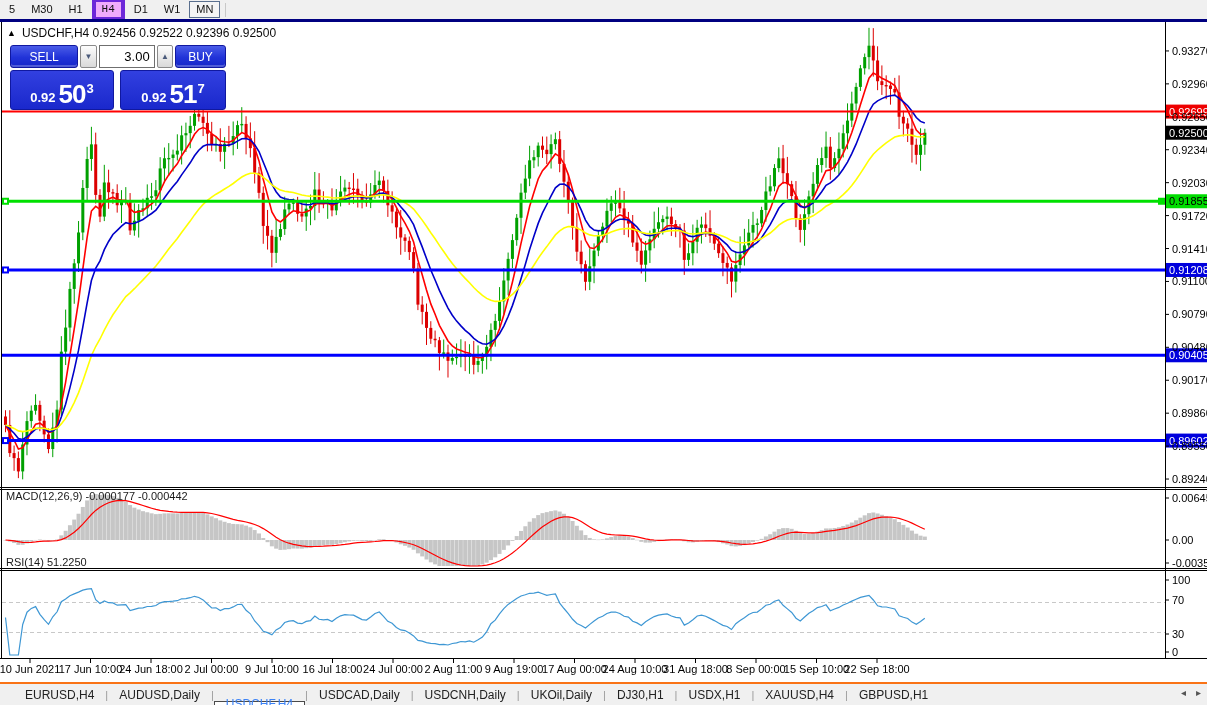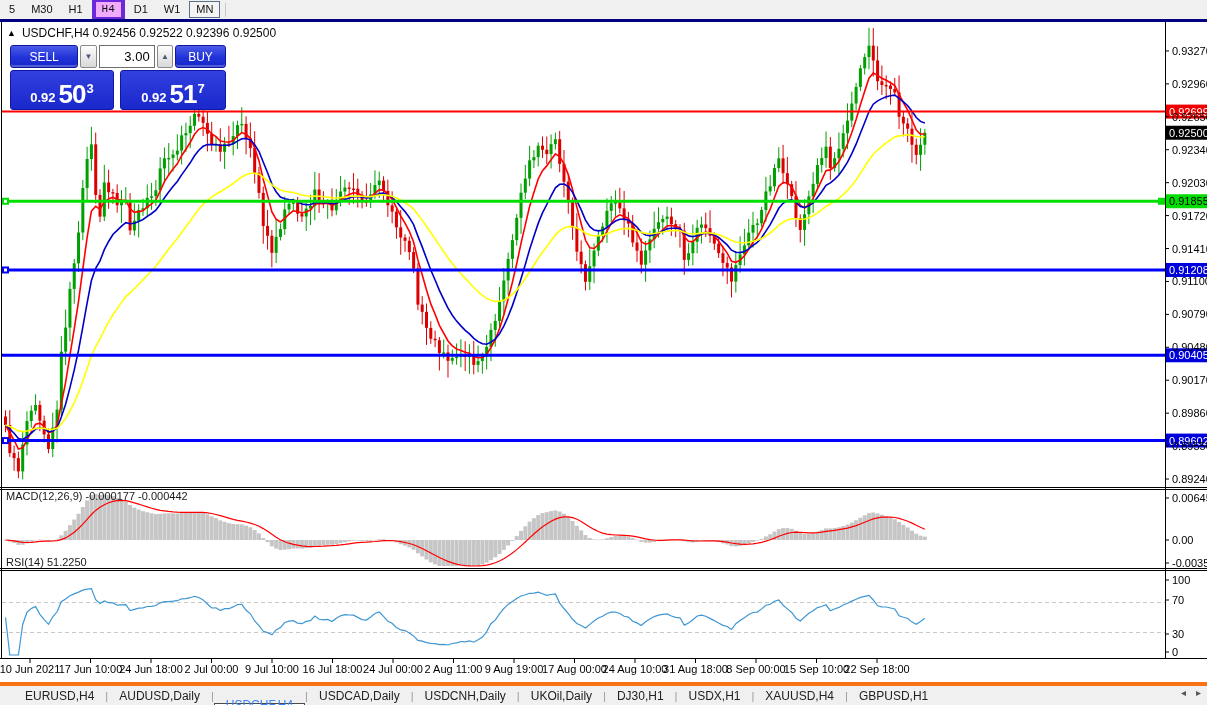--- a/index.html
+++ b/index.html
@@ -35,21 +35,21 @@
     border-radius:3px;color:#fff;display:flex;align-items:flex-end;justify-content:center;
     padding-bottom:1px;box-sizing:border-box;cursor:pointer;}
   .pb-sell{width:104px;} .pb-buy{width:106px;}
   .price-small{font-size:13px;font-weight:bold;line-height:20px;margin-right:3px;}
   .price-big{font-size:26px;font-weight:bold;line-height:27px;letter-spacing:-1px;}
   .price-sup{font-size:13px;font-weight:bold;line-height:12px;margin-bottom:13px;margin-left:1px;}
   
   .panel-label{position:absolute;left:6px;font-size:11px;color:#1a1a1a;z-index:4;}
   
   #tabs-bar{position:absolute;left:0;top:682px;width:1207px;height:23px;background:#f0f0f0;
-    border-top:4px solid #f97316;display:flex;align-items:stretch;z-index:5;
+    border-top:2px solid #f97316;display:flex;align-items:stretch;z-index:5;
     padding-left:14px;box-sizing:border-box;}
   .tab{font-size:12px;color:#222;display:flex;align-items:center;padding:0 11px;cursor:pointer;}
   .tab.active{background:#ffffff;border:1px solid #4a4a4a;border-bottom:none;font-weight:normal;
     margin-top:17px;color:#3b82f6;}
   .tab-sep{color:#9a9a9a;display:flex;align-items:center;font-size:11px;}
   #tab-scrollers{position:absolute;right:6px;top:688px;display:flex;gap:10px;z-index:6;}
   .tab-arrow{font-size:10px;color:#555;cursor:pointer;line-height:10px;}
   svg{position:absolute;left:0;top:0;z-index:1;}
   svg text{font-family:"Liberation Sans",sans-serif;}
 </style>

